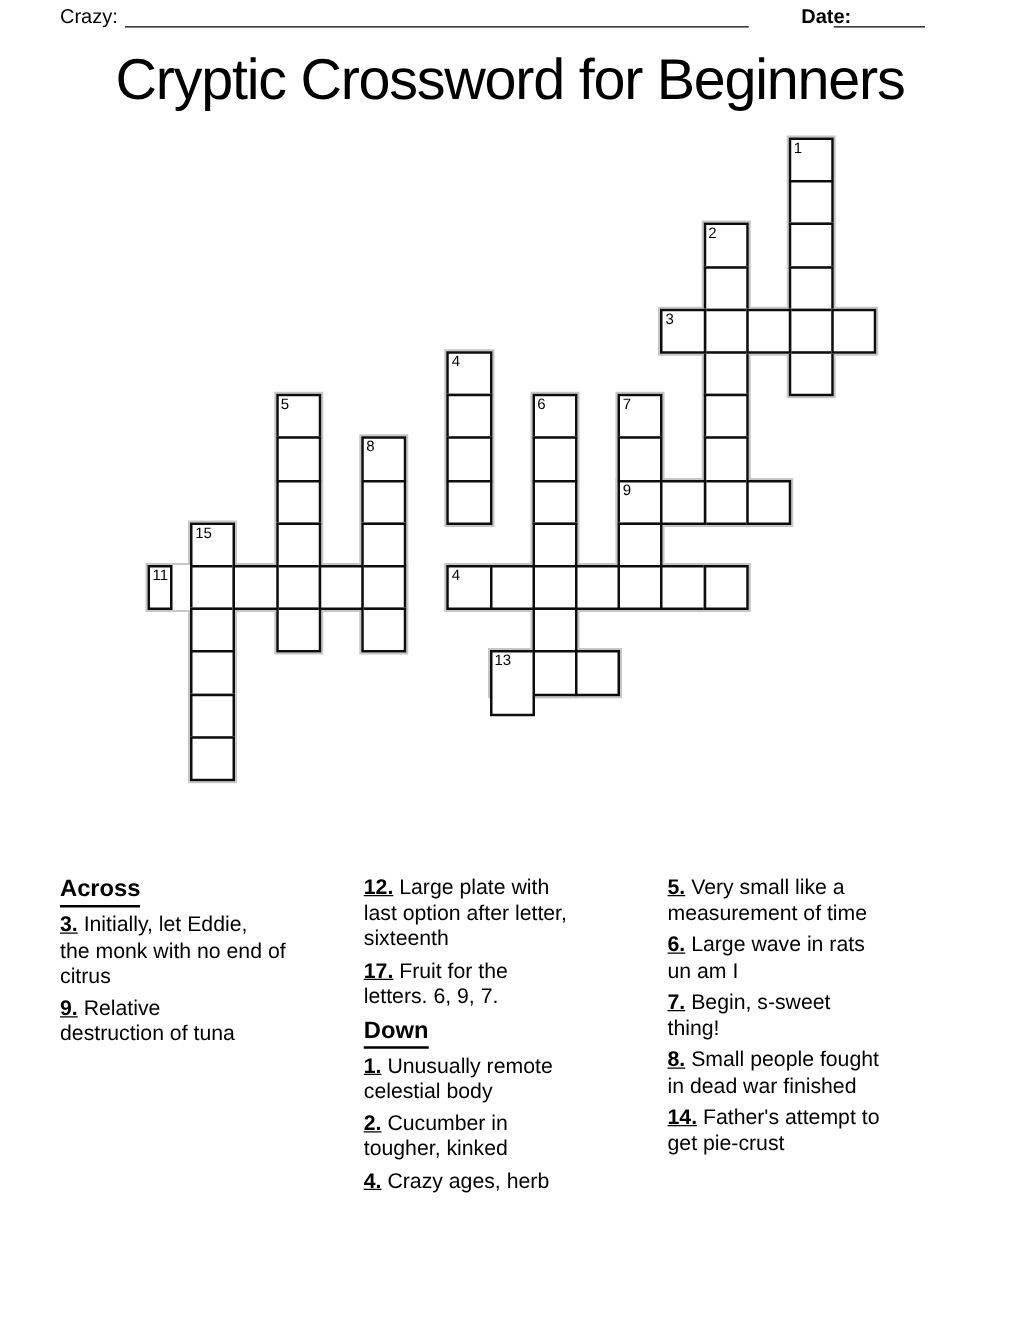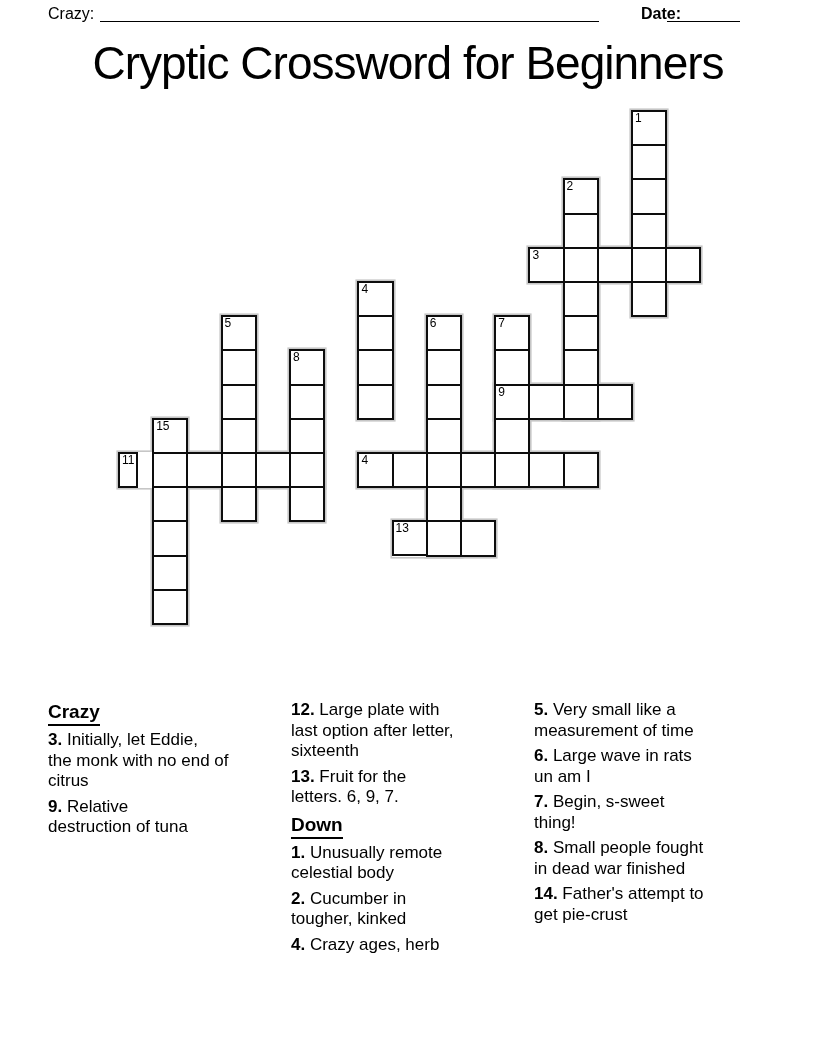--- a/index.html
+++ b/index.html
@@ -52,21 +52,21 @@
   .clue-col { position: absolute; top: 700px; width: 237px; }
   #clue-col-1 { left: 48px; }
   #clue-col-2 { left: 291px; }
   #clue-col-3 { left: 534px; }
   .clue-header {
     font-size: 19px; line-height: 24px; font-weight: 700;
     margin-bottom: 4px;
   }
   .clue-header span { border-bottom: 2px solid #000; display: inline-block; }
   .clue { font-size: 17px; line-height: 20.5px; margin-bottom: 5px; }
-  .clue b { font-weight: 700; }
+  .clue b { font-weight: 700; text-decoration: underline; }
 </style>
 </head>
 <body>
 
 <div class="page">
 
   <span class="hdr-label" id="name-label">Crazy:</span>
   <div class="blank-line" id="name-line"></div>
   <span class="hdr-label" id="date-label">Date:</span>
   <div class="blank-line" id="date-line"></div>
@@ -163,34 +163,34 @@
       </div>
       <div class="cell" style="left: 186.4px; top: 452px; width: 36.2px; height: 36.2px;"></div>
       <div class="cell" style="left: 254.8px; top: 452px; width: 36.2px; height: 36.2px;"></div>
       <div class="cell" style="left: 357.4px; top: 452px; width: 36.2px; height: 36.2px;">
         <span class="cellnum">4</span>
       </div>
       <div class="cell" style="left: 391.6px; top: 452px; width: 36.2px; height: 36.2px;"></div>
       <div class="cell" style="left: 460px; top: 452px; width: 36.2px; height: 36.2px;"></div>
       <div class="cell" style="left: 528.4px; top: 452px; width: 36.2px; height: 36.2px;"></div>
       <div class="cell" style="left: 562.6px; top: 452px; width: 36.2px; height: 36.2px;"></div>
-      <div class="cell" style="left: 391.6px; top: 520.4px; width: 36.2px; height: 36px;">
+      <div class="cell" style="left: 391.6px; top: 520.4px; width: 36.2px; height: 53px;">
         <span class="cellnum">13</span>
       </div>
       <div class="cell" style="left: 460px; top: 520.4px; width: 36.2px; height: 36.2px;"></div>
     </div>
 
   <div class="clue-col" id="clue-col-1">
-      <div class="clue-header"><span>Crazy</span></div>
+      <div class="clue-header"><span>Across</span></div>
       <div class="clue"><b>3.</b> Initially, let Eddie,<br>the monk with no end of<br>citrus</div>
       <div class="clue"><b>9.</b> Relative<br>destruction of tuna</div>
     </div>
   <div class="clue-col" id="clue-col-2">
       <div class="clue"><b>12.</b> Large plate with<br>last option after letter,<br>sixteenth</div>
-      <div class="clue"><b>13.</b> Fruit for the<br>letters. 6, 9, 7.</div>
+      <div class="clue"><b>17.</b> Fruit for the<br>letters. 6, 9, 7.</div>
       <div class="clue-header"><span>Down</span></div>
       <div class="clue"><b>1.</b> Unusually remote<br>celestial body</div>
       <div class="clue"><b>2.</b> Cucumber in<br>tougher, kinked</div>
       <div class="clue"><b>4.</b> Crazy ages, herb</div>
     </div>
   <div class="clue-col" id="clue-col-3">
       <div class="clue"><b>5.</b> Very small like a<br>measurement of time</div>
       <div class="clue"><b>6.</b> Large wave in rats<br>un am I</div>
       <div class="clue"><b>7.</b> Begin, s-sweet<br>thing!</div>
       <div class="clue"><b>8.</b> Small people fought<br>in dead war finished</div>

